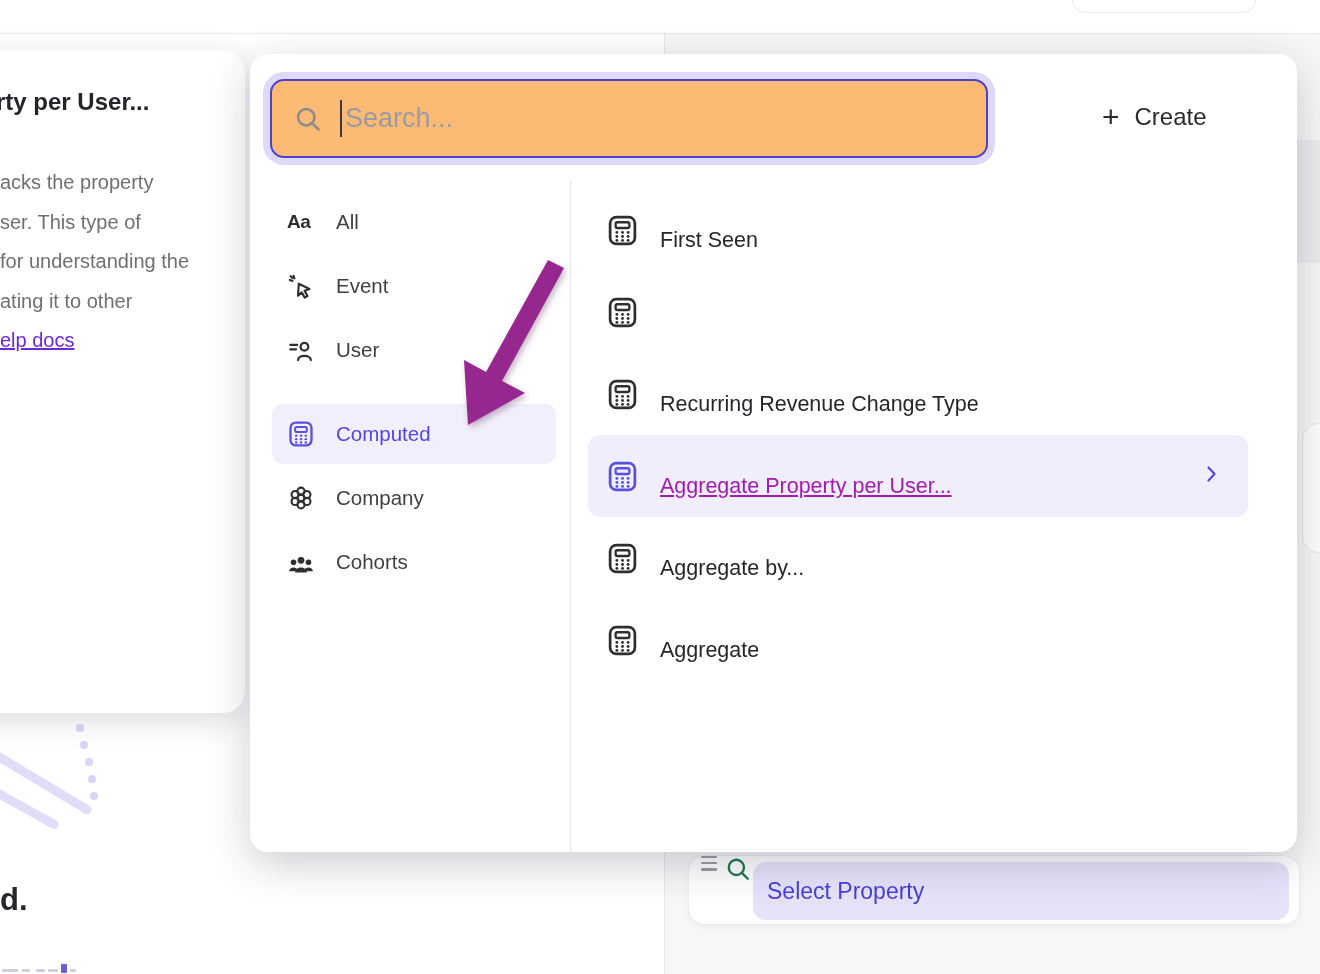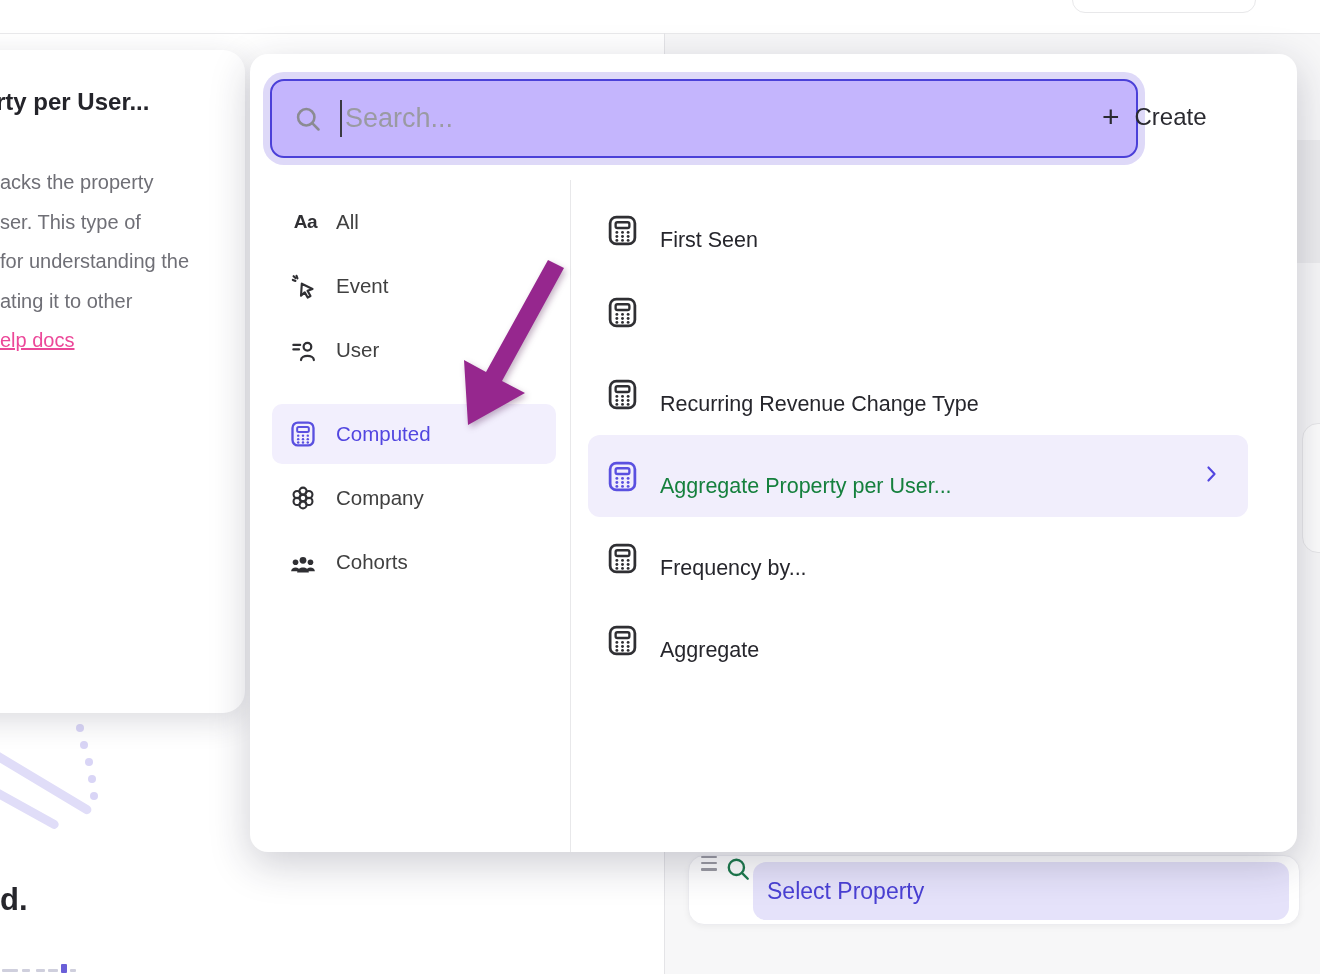--- a/index.html
+++ b/index.html
@@ -15,21 +15,21 @@
               border:1.5px solid #e8e8ea; border-radius:13px; }
   .band { position:absolute; left:1260px; top:140px; width:60px; height:123px; background:#ececee; }
   .side-card { position:absolute; left:1302px; top:423px; width:40px; height:130px; background:#fdfdfd;
                border:1px solid #e8e8ea; border-radius:16px; }
 
   
   .tooltip { position:absolute; left:-70px; top:50px; width:315px; height:663px; background:#fff;
              border-radius:22px; box-shadow:0 8px 30px rgba(40,40,60,.16); }
   .tooltip-title { position:absolute; left:66px; top:38px; font-size:24px; font-weight:700; color:#24242a; white-space:nowrap; }
   .tooltip-body { position:absolute; left:70px; top:113px; font-size:20px; color:#6f6f76; line-height:39.5px; white-space:nowrap; }
-  .tooltip-link { font-size:20px; color:#ec4899; text-decoration:underline; }
+  .tooltip-link { font-size:20px; color:#6d28d9; text-decoration:underline; }
 
   
   .squiggle { position:absolute; height:9px; border-radius:5px; background:#e0ddf8; transform-origin:left center; }
   .dot { position:absolute; width:8px; height:8px; border-radius:50%; background:#d9d5f6; }
 
   
   .bottom-heading { position:absolute; left:0; top:882px; font-size:31px; font-weight:700; color:#26262c; }
   .dash { position:absolute; border-radius:1px; background:#cfcfdd; }
   .dash.p { background:#6a5fd8; }
 
@@ -40,50 +40,50 @@
   .grip { width:16px; margin-left:12px; display:flex; flex-direction:column; gap:4px; }
   .grip span { display:block; height:2.2px; background:#9b9ba3; border-radius:1px; }
   .select-search-icon { margin-left:8px; }
   .select-pill { position:absolute; left:64px; top:6px; width:536px; height:58px; background:#e5e2fa;
                  border-radius:13px; display:flex; align-items:center; padding-left:14px;
                  font-size:23px; font-weight:500; color:#4a40d4; }
 
   
   .modal { position:absolute; left:250px; top:54px; width:1047px; height:798px; background:#fff;
            border-radius:18px; box-shadow:0 12px 40px rgba(30,30,60,.22); z-index:5; }
-  .search-box { position:absolute; left:20px; top:25px; width:868px; height:79px; background:#c4b5fd;
+  .search-box { position:absolute; left:20px; top:25px; width:718px; height:79px; background:#fdba74;
                 border:2px solid #4b40d8; border-radius:14px; box-shadow:0 0 0 7px #ded9f8;
                 display:flex; align-items:center; padding-left:22px; }
   .caret { width:2px; height:37px; background:#3a3a40; margin-left:18px; }
   .search-input { border:none; outline:none; flex:1; font-size:27px; color:#333; margin-left:3px;
                   font-family:"Liberation Sans", sans-serif; background:transparent; }
   .search-input::placeholder { color:#9a9aa2; }
   .create-btn { position:absolute; left:852px; top:38px; height:50px; display:flex; align-items:center; gap:15px;
                 background:none; border:none; cursor:pointer; font-family:"Liberation Sans", sans-serif; }
   .create-plus { font-size:30px; font-weight:400; color:#2a2a30; line-height:1; }
   .create-label { font-size:24px; font-weight:500; color:#2a2a30; }
   .vdivider { position:absolute; left:320px; top:126px; width:1px; height:672px; background:#e8e8ea; }
 
   .sidebar { position:absolute; left:22px; top:138px; width:284px; }
   .cat-row { height:60px; margin-bottom:4px; display:flex; align-items:center; padding-left:15px; gap:19px;
              border-radius:10px; cursor:pointer; }
-  .cat-row .cicon { width:30px; height:30px; display:flex; align-items:center; justify-content:flex-end; color:#2f2f33; }
+  .cat-row .cicon { width:30px; height:30px; display:flex; align-items:center; justify-content:flex-start; color:#2f2f33; }
   .cat-row .clabel { font-size:20.5px; font-weight:500; color:#404040; }
   .cat-row.selected { background:#f2effd;margin-top:24px; }
   .cat-row.selected .clabel { color:#5246e0; }
   .cat-row.selected .cicon { color:#5a50e0; }
   .aa { font-size:19px; font-weight:600; color:#2f2f33; letter-spacing:-0.5px; }
 
   .proplist { position:absolute; left:338px; top:135px; width:660px; }
   .prop-row { position:relative; height:82px; display:flex; align-items:center; padding-left:17px; gap:21px;
               border-radius:12px; cursor:pointer; }
   .prop-row .picon { width:34px; height:34px; display:flex; align-items:center; justify-content:center; color:#2f2f33; }
   .prop-row .plabel { font-size:21.5px; font-weight:500; color:#26262c;margin-top:20px; }
   .prop-row.selected { background:#f1eefc; }
-  .prop-row.selected .plabel { color:#15803d; }
+  .prop-row.selected .plabel { color:#a21caf;text-decoration:underline; }
   .prop-row.selected .picon { color:#5a50e0; }
   .chev { position:absolute; right:26px; top:50%; transform:translateY(-50%); color:#5246e0; }
 
   .arrow-annotation { position:absolute; left:440px; top:250px; z-index:10;
                       filter:drop-shadow(2px 3px 3px rgba(60,0,60,.3)); }
 </style>
 </head>
 <body>
 
 <svg width="0" height="0" style="position:absolute">
@@ -288,21 +288,21 @@
         <span class="chev"><svg width="21" height="21" viewBox="0 0 24 24">
               <use href="#ic-chevron"></use>
             </svg></span>
       </div>
       <div class="prop-row">
         <span class="picon">
             <svg width="33" height="33" viewBox="0 0 24 24">
               <use href="#ic-calc"></use>
             </svg>
           </span>
-        <span class="plabel">Frequency by...</span>
+        <span class="plabel">Aggregate by...</span>
       </div>
       <div class="prop-row">
         <span class="picon">
             <svg width="33" height="33" viewBox="0 0 24 24">
               <use href="#ic-calc"></use>
             </svg>
           </span>
         <span class="plabel">Aggregate</span>
       </div>
     </div>

